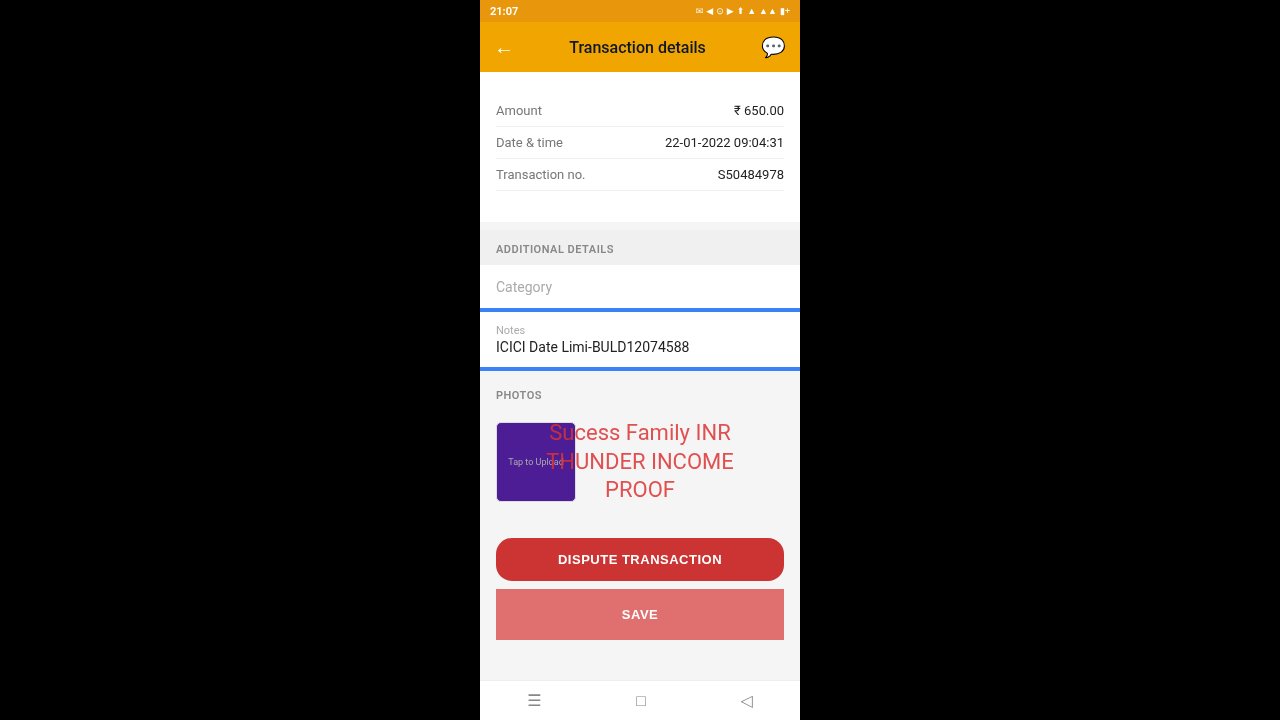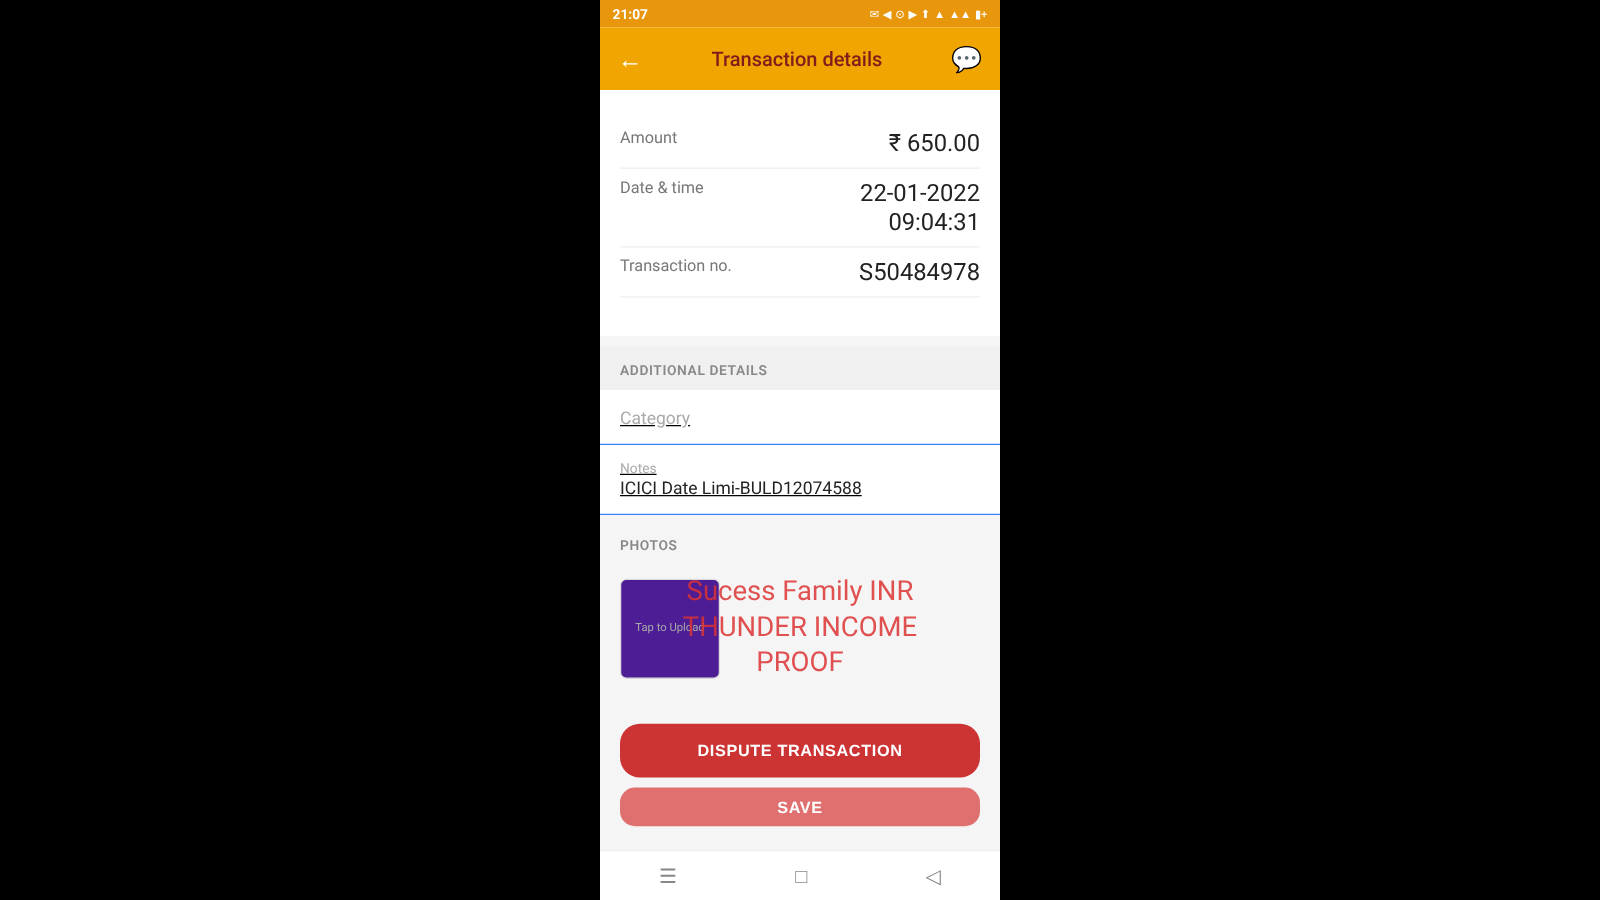--- a/index.html
+++ b/index.html
@@ -50,21 +50,21 @@
       justify-content: space-between;
       padding: 10px 14px;
       height: 50px;
     }
     .header-back {
       color: #fff;
       font-size: 20px;
       cursor: pointer;
     }
     .header-title {
-      color: #7f1d1d;
+      color: #0f172a;
       font-size: 16px;
       font-weight: 500;
     }
     .header-icon {
       color: #fff;
       font-size: 20px;
     }
     
     .content {
       flex: 1;
@@ -83,21 +83,21 @@
       align-items: flex-start;
       padding: 4px 0;
     }
     .detail-label {
       color: #777;
       font-size: 13px;
       flex-shrink: 0;
     }
     .detail-value {
       color: #222;
-      font-size: 19px;
+      font-size: 13px;
       text-align: right;
       max-width: 60%;
     }
     .divider {
       height: 1px;
       background: #eee;
       margin: 4px 0;
     }
     
     .section-header {
@@ -111,22 +111,21 @@
       font-weight: 600;
       letter-spacing: 0.5px;
     }
     
     .additional-card {
       background: #fff;
       margin-bottom: 8px;
     }
     .input-field {
       padding: 12px 16px;
-      border-bottom: 1px solid #3b82f6;
-      text-decoration: underline;
+      border-bottom: 4px solid #3b82f6;
     }
     .input-field-placeholder {
       color: #aaa;
       font-size: 14px;
     }
     .input-field-label {
       color: #aaa;
       font-size: 11px;
       margin-bottom: 2px;
     }
@@ -196,28 +195,28 @@
       font-weight: bold;
       letter-spacing: 0.5px;
       border: none;
       border-radius: 16px;
       cursor: pointer;
       margin-bottom: 8px;
       text-transform: uppercase;
     }
     .btn-save {
       width: 100%;
-      padding: 8px;
+      padding: 18px;
       background: #e07070;
       color: #fff;
       font-size: 13px;
       font-weight: bold;
       letter-spacing: 0.5px;
       border: none;
-      border-radius: 12px;
+      border-radius: 0;
       cursor: pointer;
       text-transform: uppercase;
     }
     
     .nav-bar {
       background: #fff;
       height: 40px;
       display: flex;
       align-items: center;
       justify-content: space-around;

